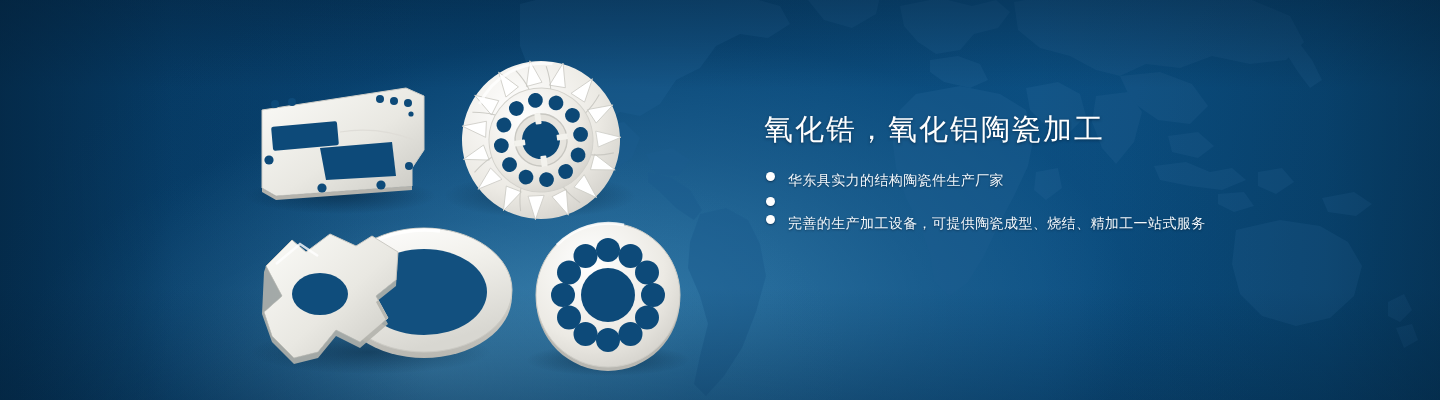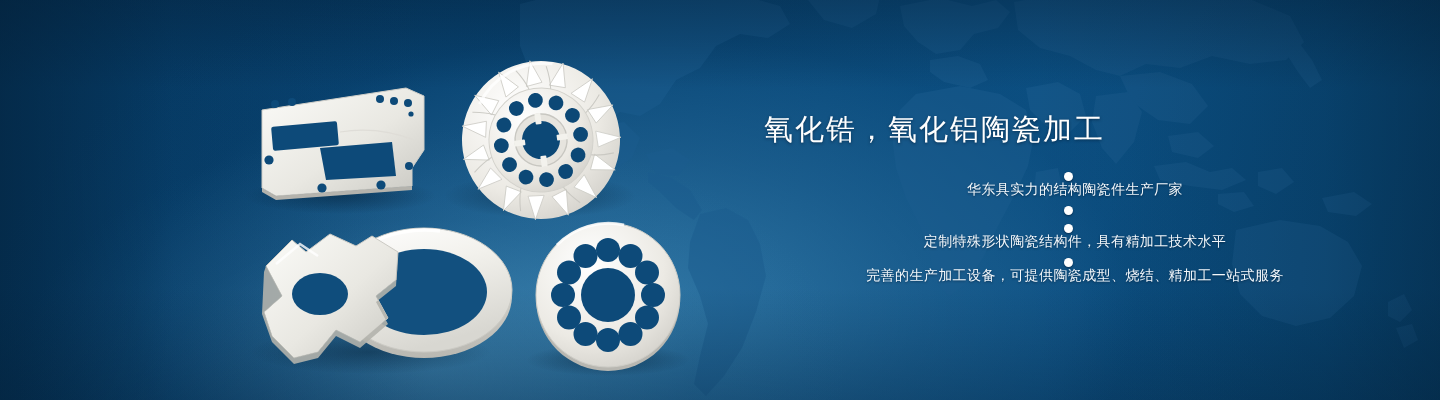--- a/index.html
+++ b/index.html
@@ -68,24 +68,22 @@
     text-shadow: 0 1px 3px rgba(0,20,40,0.55);
     white-space: nowrap;
   }
   .bullets {
     list-style: none;
     margin: 22px 0 0 2px;
     padding: 0;
   }
   .bullet {
     display: flex;
-    align-items: center;
     margin-bottom: 9px;
     white-space: nowrap;
-    flex-direction: column;
   }
   .bullet-dot {
     width: 9px;
     height: 9px;
     border-radius: 50%;
     background: #ffffff;
     flex: 0 0 auto;
     margin-right: 13px;
     box-shadow: 0 1px 2px rgba(0,15,35,0.5);
   }
@@ -312,22 +310,18 @@
     <ul class="bullets">
       <li class="bullet">
         <span class="bullet-dot"></span>
         <span class="bullet-text">华东具实力的结构陶瓷件生产厂家</span>
       </li>
       <li class="bullet">
         <span class="bullet-dot"></span>
       </li>
       <li class="bullet">
         <span class="bullet-dot"></span>
-        <span class="bullet-text">定制特殊形状陶瓷结构件，具有精加工技术水平</span>
-      </li>
-      <li class="bullet">
-        <span class="bullet-dot"></span>
         <span class="bullet-text">完善的生产加工设备，可提供陶瓷成型、烧结、精加工一站式服务</span>
       </li>
     </ul>
   </div>
 
 </div>
 
 </body></html>

